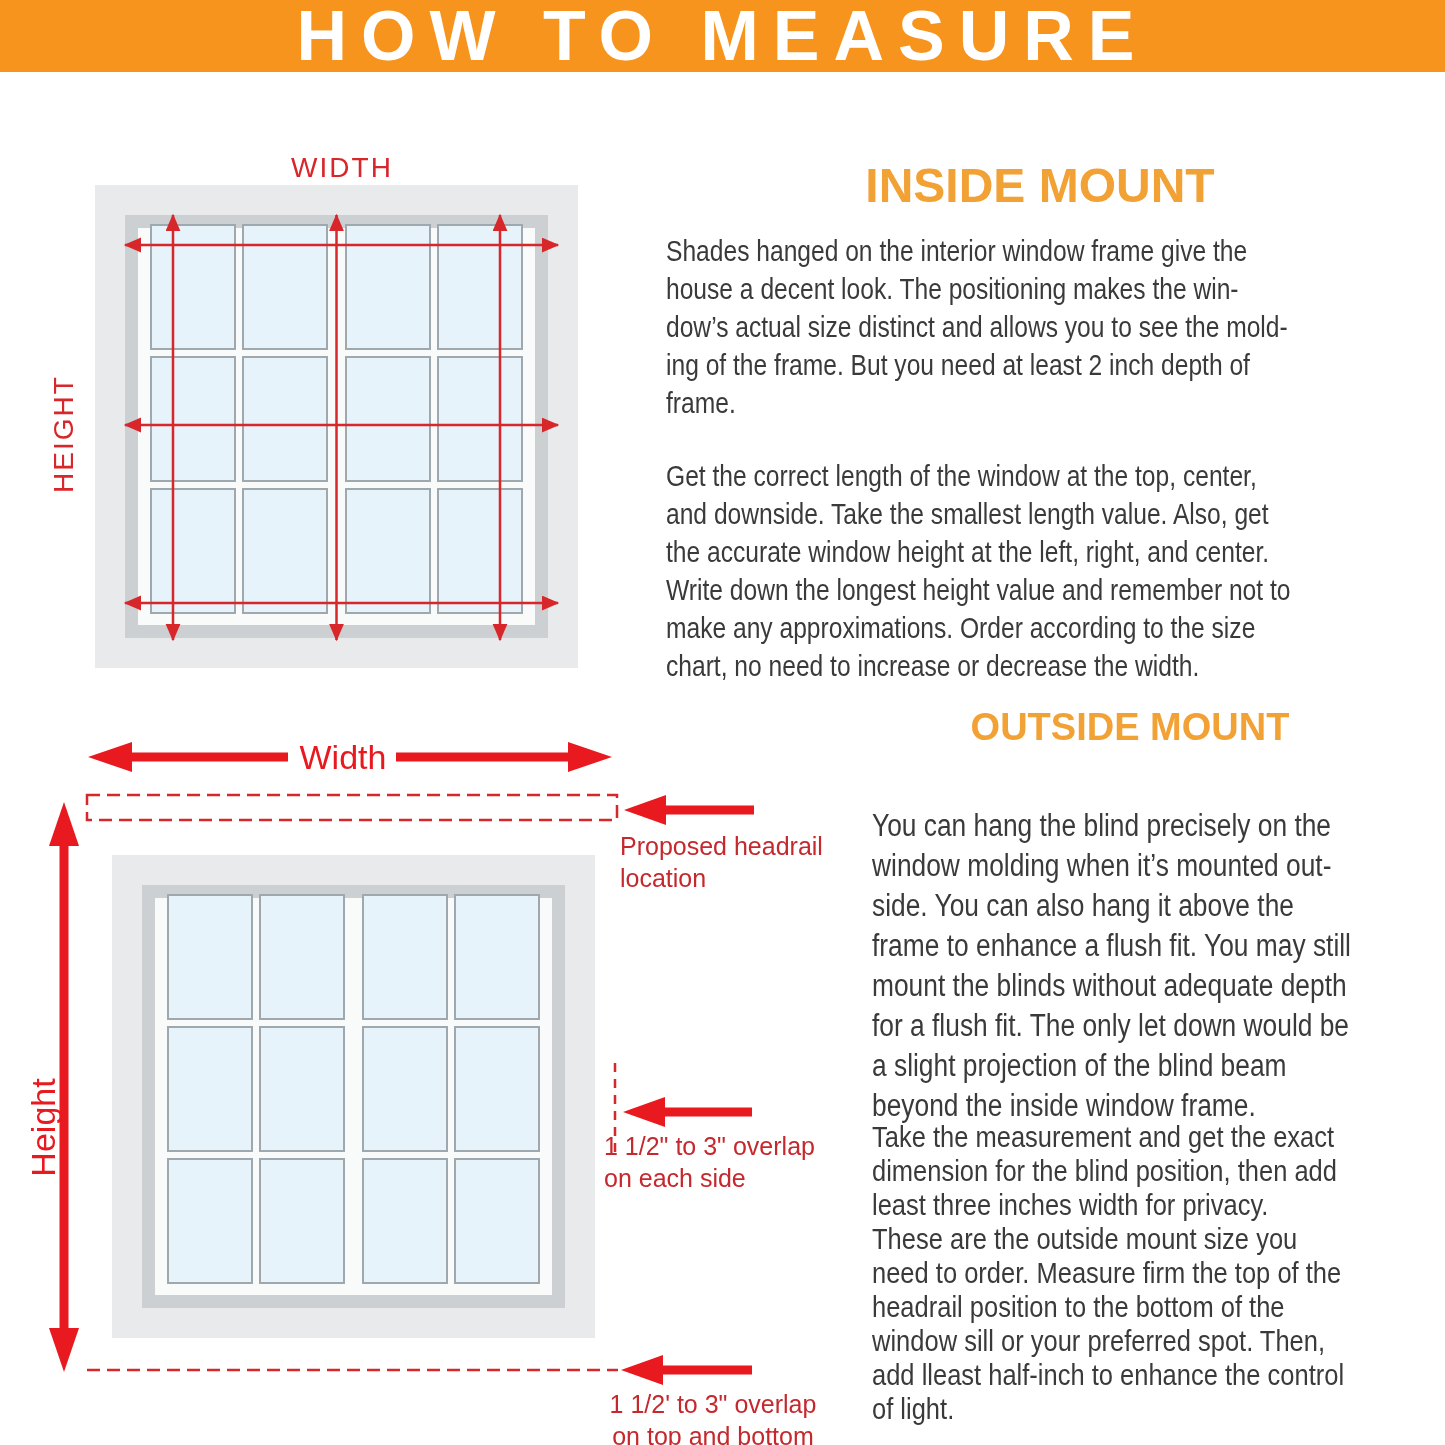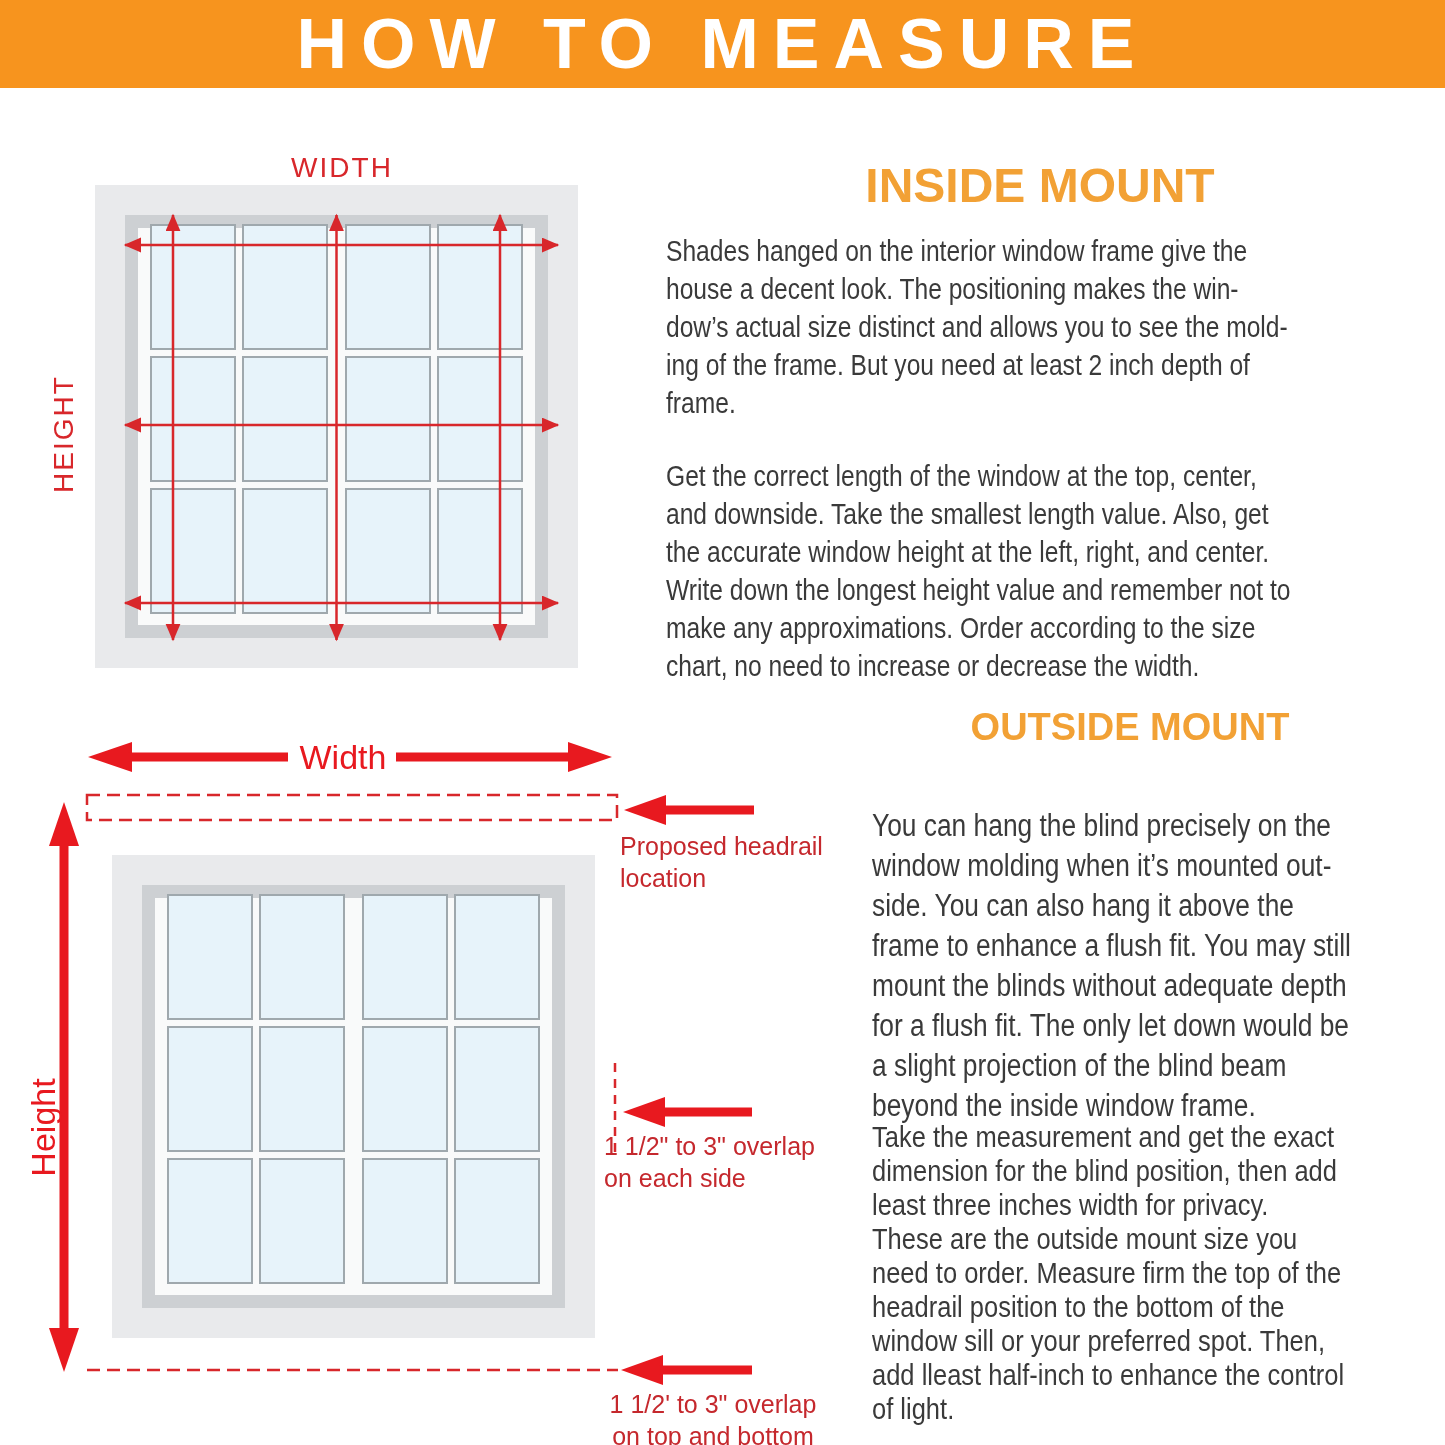--- a/index.html
+++ b/index.html
@@ -15,21 +15,21 @@
     --sash-white:#F9FAFA;
     --text-dark:#3A3A3A;
     --title-white:#FFFFFF;
     --bg:#FFFFFF;
   }
   *{margin:0;padding:0;box-sizing:border-box;}
   html,body{width:1445px;height:1445px;background:var(--bg);
     font-family:"Liberation Sans","DejaVu Sans",sans-serif;}
   .stage{position:absolute;top:0;left:0;width:1445px;height:1445px;overflow:hidden;}
 
-  .header-bar{position:absolute;top:0;left:0;width:1445px;height:88px;
+  .header-bar{position:absolute;top:0;left:0;width:1445px;height:72px;
     background:var(--accent-orange);display:flex;align-items:center;justify-content:center;}
   .page-title{color:var(--title-white);font-size:70px;font-weight:bold;
     letter-spacing:14px;white-space:nowrap;}
 
   .overlay-svg{position:absolute;top:0;left:0;width:1445px;height:1445px;}
   .f-outer{fill:var(--frame-gray);}
   .f-bevel{fill:var(--bevel-gray);}
   .f-sash{fill:var(--sash-white);}
   .pane{fill:var(--pane-blue);stroke:var(--pane-border);stroke-width:2;}
   .mline{stroke:var(--red-line);stroke-width:2.5;

